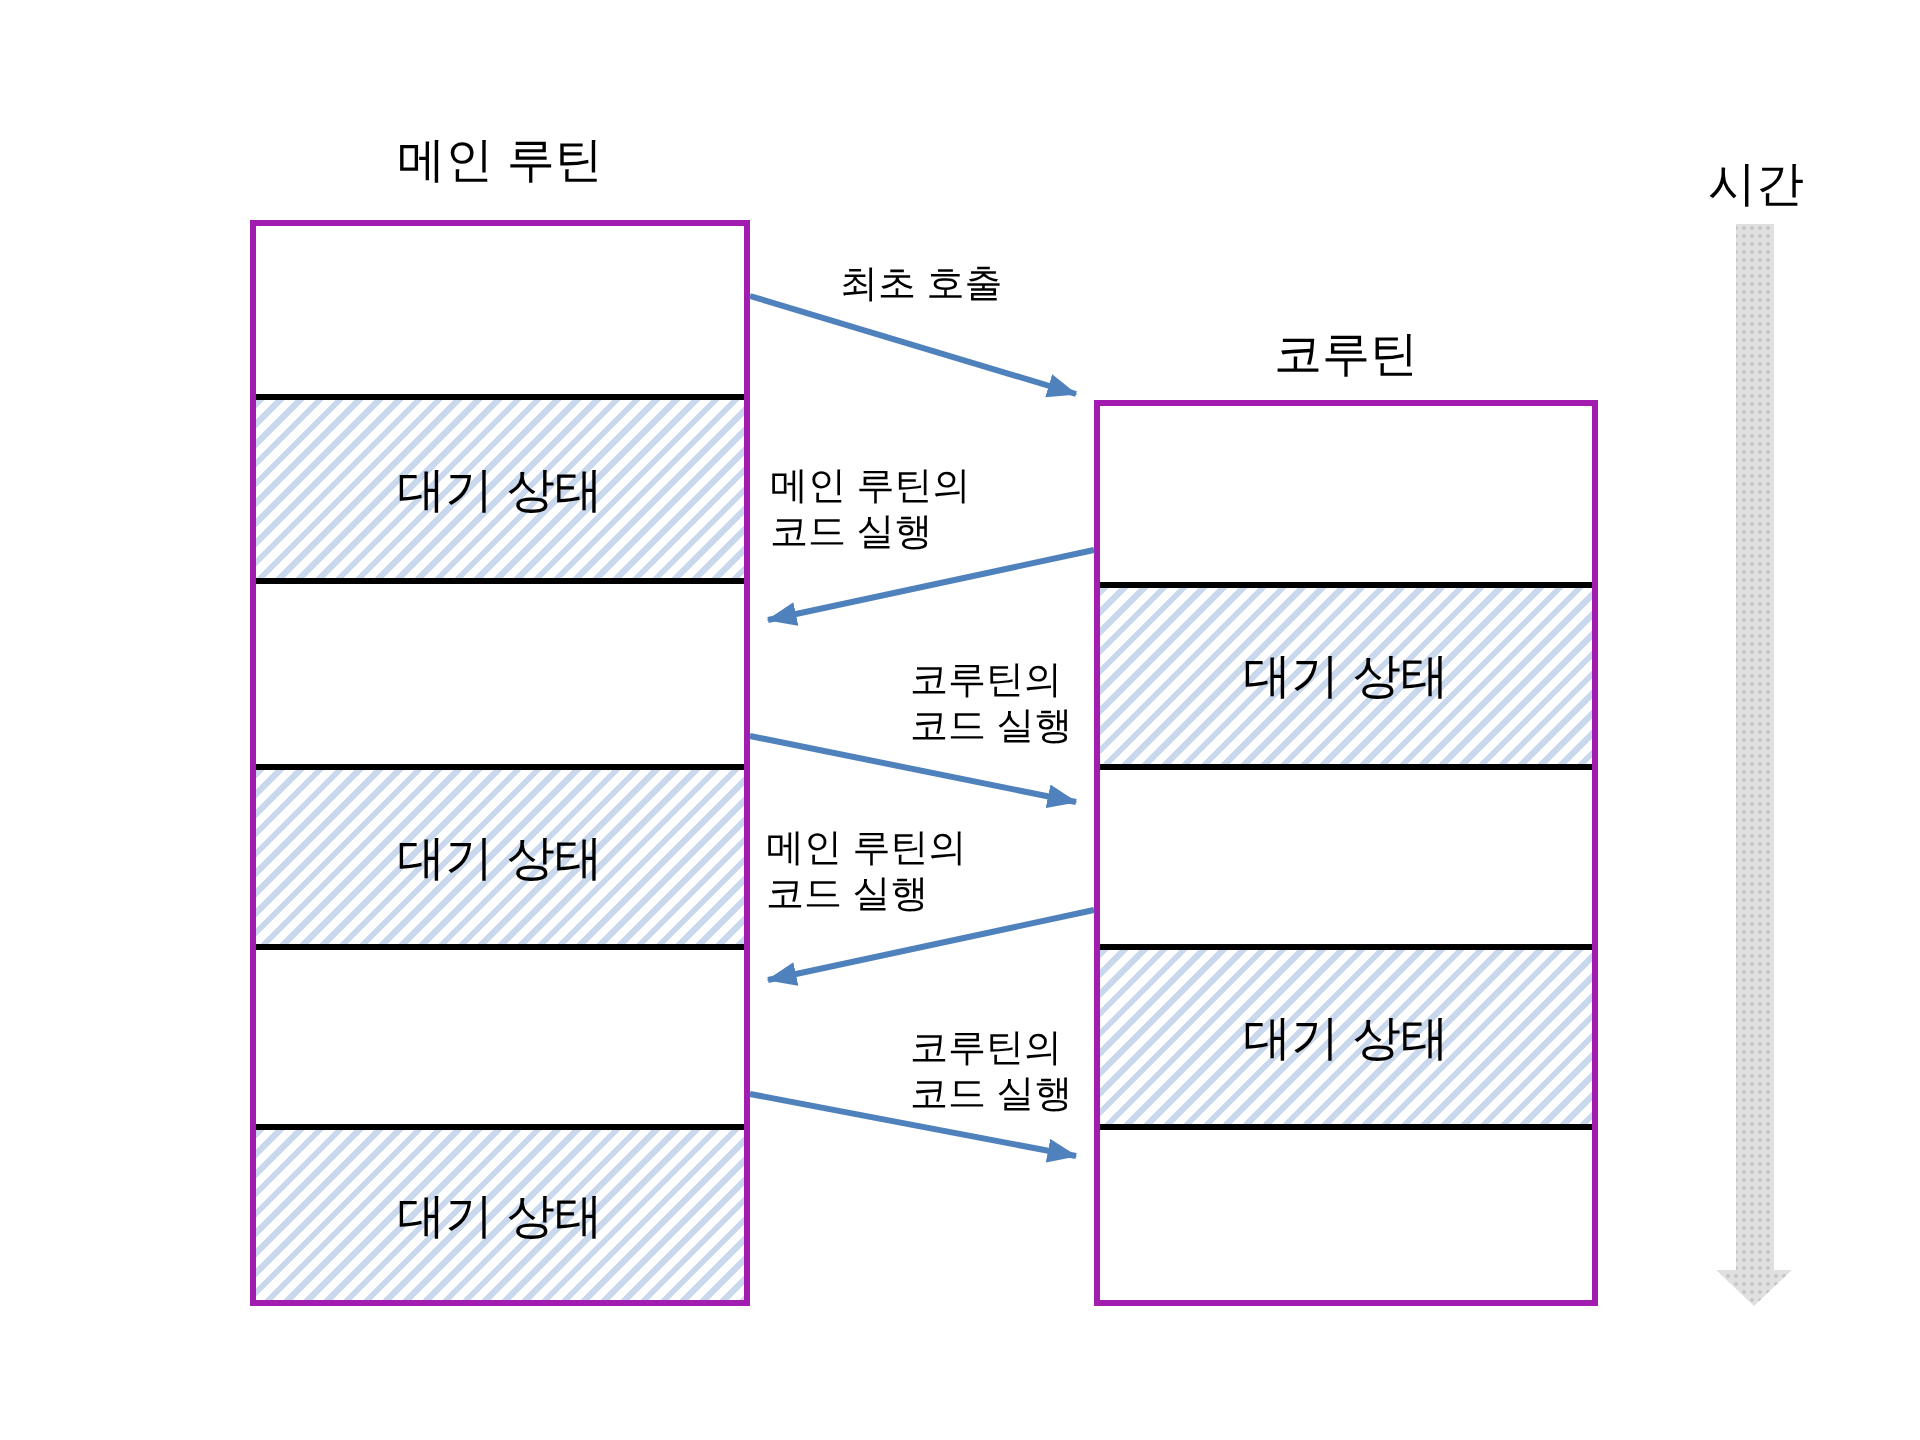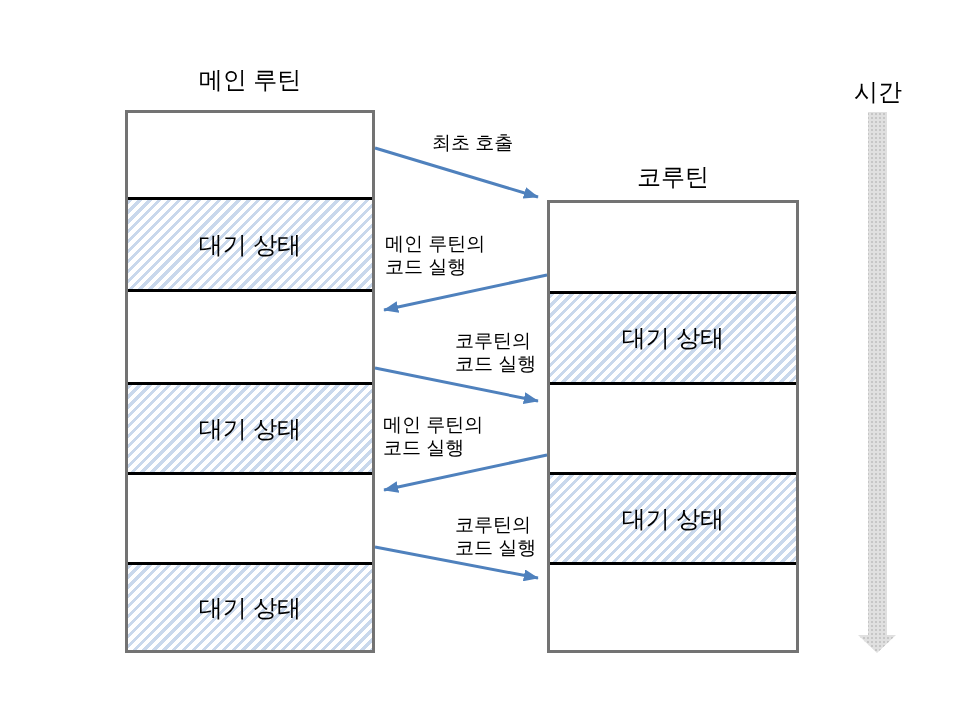--- a/index.html
+++ b/index.html
@@ -19,21 +19,21 @@
   .col-title {
     position: absolute;
     text-align: center;
     font-size: 24px;
     font-weight: 400;
     color: #000000;
     white-space: nowrap;
   }
   .column {
     position: absolute;
-    border: 3px solid #737373;
+    border: 3px solid #a21caf;
     box-sizing: border-box;
     background: #3b82f6;
   }
   .seg {
     box-sizing: border-box;
     border-bottom: 3px solid #000000;
     display: flex;
     align-items: center;
     justify-content: center;
     font-size: 24px;
@@ -121,21 +121,21 @@
         <path d="M0,0 L10,4 L0,8 z" fill="#4f81bd"></path>
       </marker>
     </defs>
     <line x1="375" y1="148" x2="538" y2="197" stroke="#4f81bd" stroke-width="3" marker-end="url(#ah)"></line>
     <line x1="547" y1="275" x2="384" y2="310" stroke="#4f81bd" stroke-width="3" marker-end="url(#ah)"></line>
     <line x1="375" y1="368" x2="538" y2="401" stroke="#4f81bd" stroke-width="3" marker-end="url(#ah)"></line>
     <line x1="547" y1="455" x2="384" y2="490" stroke="#4f81bd" stroke-width="3" marker-end="url(#ah)"></line>
     <line x1="375" y1="547" x2="538" y2="578" stroke="#4f81bd" stroke-width="3" marker-end="url(#ah)"></line>
   </svg>
 
-  <div class="arrow-label" style="left:432px; top:131px;">
+  <div class="arrow-label" style="left:420px; top:131px;">
     <div>최초 호출</div>
   </div>
 
   <div class="arrow-label" style="left:385px; top:232px;">
     <div>메인 루틴의</div>
     <div>코드 실행</div>
   </div>
 
   <div class="arrow-label" style="left:455px; top:329px;">
     <div>코루틴의</div>

